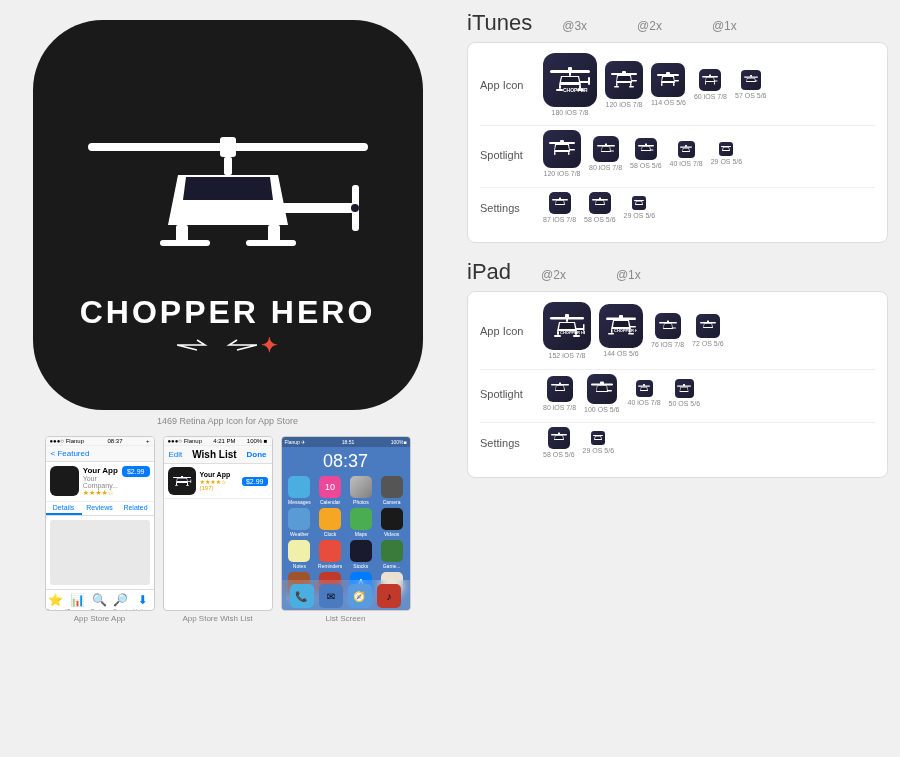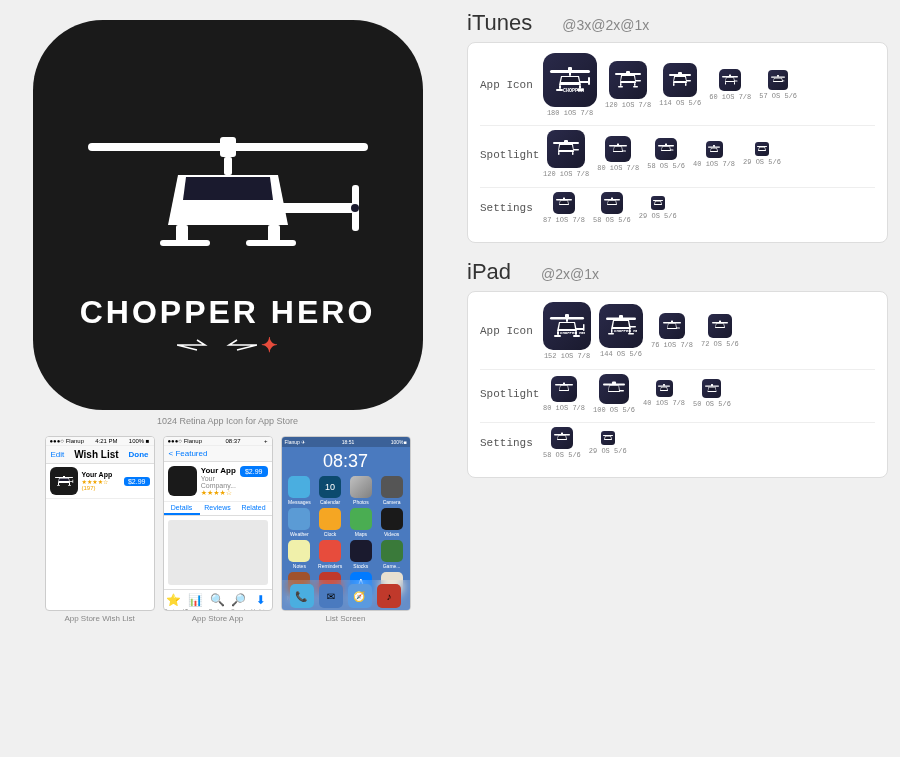--- a/index.html
+++ b/index.html
@@ -241,38 +241,38 @@
       gap: 30px;
       margin-bottom: 6px;
     }
     .device-name {
       font-size: 22px;
       font-weight: 300;
       color: #333;
     }
     .resolution-labels {
       display: flex;
-      font-size: 14px;
+      gap: 50px;
+      font-size: 12px;
       color: #888;
     }
 
     .icon-grid-panel {
       background: #fff;
       border-radius: 8px;
       padding: 10px 12px;
       margin-bottom: 8px;
       border: 1px solid #ddd;
     }
 
     .icon-grid-row {
       display: flex;
       align-items: center;
       gap: 8px;
       margin-bottom: 8px;
-      font-family: Liberation Mono, monospace;
     }
     .ig-label {
       font-size: 11px;
       color: #555;
       width: 55px;
       flex-shrink: 0;
     }
     .ig-icons {
       display: flex;
       align-items: center;
@@ -342,23 +342,74 @@
     <div class="app-name-text">CHOPPER HERO</div>
     <div class="wings-area">
       <svg width="80" height="20" viewBox="0 0 80 20">
         <path d="M0 10 L28 10 L20 5 M0 10 L20 15" stroke="white" stroke-width="1.5" fill="none"></path>
         <path d="M80 10 L52 10 L60 5 M80 10 L60 15" stroke="white" stroke-width="1.5" fill="none"></path>
       </svg>
       <span style="color:#e74c3c; font-size:20px; font-weight:bold; line-height:1;">✦</span>
     </div>
   </div>
 
-  <div class="icon-caption">1024 Retina App Icon for App Store</div>
+  <div class="icon-caption">1469 Retina App Icon for App Store</div>
 
   <div class="mockup-row">
+
+    <div class="mockup-container">
+      <div class="mockup-screen as-screen">
+        <div class="status-bar-mini">
+          <span>●●●○ Flanup</span>
+          <span>08:37</span>
+          <span>+</span>
+        </div>
+        <div class="as-header">
+          <span class="as-back">&lt; Featured</span>
+        </div>
+        <div class="as-detail-area">
+          <div class="as-app-icon"></div>
+          <div style="flex:1">
+            <div style="font-size:8px; font-weight:bold;">Your App</div>
+            <div style="font-size:7px; color:#888;">Your Company...</div>
+            <div style="font-size:7px; color:#f0a500;">★★★★☆</div>
+          </div>
+          <div style="background:#007aff;color:white;font-size:7px;padding:2px 5px;border-radius:4px;height:fit-content;">$2.99</div>
+        </div>
+        <div class="as-tabs">
+          <div class="as-tab active">Details</div>
+          <div class="as-tab">Reviews</div>
+          <div class="as-tab">Related</div>
+        </div>
+        <div class="as-screenshot-area"></div>
+        <div class="as-bottom-nav">
+          <div class="as-nav-item">
+            <span class="as-nav-icon">⭐</span>
+            <span class="as-nav-label">Featured</span>
+          </div>
+          <div class="as-nav-item">
+            <span class="as-nav-icon">📊</span>
+            <span class="as-nav-label">Top Charts</span>
+          </div>
+          <div class="as-nav-item">
+            <span class="as-nav-icon">🔍</span>
+            <span class="as-nav-label">Explore</span>
+          </div>
+          <div class="as-nav-item">
+            <span class="as-nav-icon">🔎</span>
+            <span class="as-nav-label">Search</span>
+          </div>
+          <div class="as-nav-item">
+            <span class="as-nav-icon">⬇</span>
+            <span class="as-nav-label">Updates</span>
+          </div>
+        </div>
+      </div>
+      <div class="mockup-label">App Store App</div>
+    </div>
 
     <div class="mockup-container">
       <div class="mockup-screen wl-screen">
         <div class="status-bar-mini">
           <span>●●●○ Flanup</span>
           <span>4:21 PM</span>
           <span>100% ■</span>
         </div>
         <div class="wl-header">
           <span class="wl-edit">Edit</span>
@@ -384,88 +435,37 @@
             <div class="wl-item-name">Your App</div>
             <div class="wl-stars">★★★★☆ (197)</div>
           </div>
           <span class="wl-price-badge">$2.99</span>
         </div>
       </div>
       <div class="mockup-label">App Store Wish List</div>
     </div>
 
     <div class="mockup-container">
-      <div class="mockup-screen as-screen">
-        <div class="status-bar-mini">
-          <span>●●●○ Flanup</span>
-          <span>08:37</span>
-          <span>+</span>
-        </div>
-        <div class="as-header">
-          <span class="as-back">&lt; Featured</span>
-        </div>
-        <div class="as-detail-area">
-          <div class="as-app-icon"></div>
-          <div style="flex:1">
-            <div style="font-size:8px; font-weight:bold;">Your App</div>
-            <div style="font-size:7px; color:#888;">Your Company...</div>
-            <div style="font-size:7px; color:#f0a500;">★★★★☆</div>
-          </div>
-          <div style="background:#007aff;color:white;font-size:7px;padding:2px 5px;border-radius:4px;height:fit-content;">$2.99</div>
-        </div>
-        <div class="as-tabs">
-          <div class="as-tab active">Details</div>
-          <div class="as-tab">Reviews</div>
-          <div class="as-tab">Related</div>
-        </div>
-        <div class="as-screenshot-area"></div>
-        <div class="as-bottom-nav">
-          <div class="as-nav-item">
-            <span class="as-nav-icon">⭐</span>
-            <span class="as-nav-label">Featured</span>
-          </div>
-          <div class="as-nav-item">
-            <span class="as-nav-icon">📊</span>
-            <span class="as-nav-label">Top Charts</span>
-          </div>
-          <div class="as-nav-item">
-            <span class="as-nav-icon">🔍</span>
-            <span class="as-nav-label">Explore</span>
-          </div>
-          <div class="as-nav-item">
-            <span class="as-nav-icon">🔎</span>
-            <span class="as-nav-label">Search</span>
-          </div>
-          <div class="as-nav-item">
-            <span class="as-nav-icon">⬇</span>
-            <span class="as-nav-label">Updates</span>
-          </div>
-        </div>
-      </div>
-      <div class="mockup-label">App Store App</div>
-    </div>
-
-    <div class="mockup-container">
       <div class="mockup-screen hs-screen">
         <div style="background:#4a7abf; height:175px; position:relative; overflow:hidden;">
           <div style="background:rgba(0,0,0,0.2); height:10px; display:flex; justify-content:space-between; align-items:center; padding:0 3px; font-size:5px; color:white;">
             <span>Flanup ✈</span>
             <span>18:51</span>
             <span>100%■</span>
           </div>
           <div style="color:white; font-size:18px; font-weight:200; text-align:center; padding:4px 0 2px;">08:37</div>
 
           <div style="display:grid; grid-template-columns: repeat(4, 1fr); gap:3px; padding:2px 4px;">
 
             <div class="hs-app-cell">
                 <div style="width:22px;height:22px;background:#4aaee0;border-radius:5px;"></div>
                 <span class="hs-app-name">Messages</span>
               </div>
             <div class="hs-app-cell">
-                <div style="width:22px;height:22px;background:#0c4a6e;border-radius:5px;display:flex;align-items:center;justify-content:center;font-size:9px;color:white;">10</div>
+                <div style="width:22px;height:22px;background:#ec4899;border-radius:5px;display:flex;align-items:center;justify-content:center;font-size:9px;color:white;">10</div>
                 <span class="hs-app-name">Calendar</span>
               </div>
             <div class="hs-app-cell">
                 <div style="width:22px;height:22px;background:linear-gradient(135deg,#c0c0c0,#808080);border-radius:5px;"></div>
                 <span class="hs-app-name">Photos</span>
               </div>
             <div class="hs-app-cell">
                 <div style="width:22px;height:22px;background:#555;border-radius:5px;"></div>
                 <span class="hs-app-name">Camera</span>
               </div>

